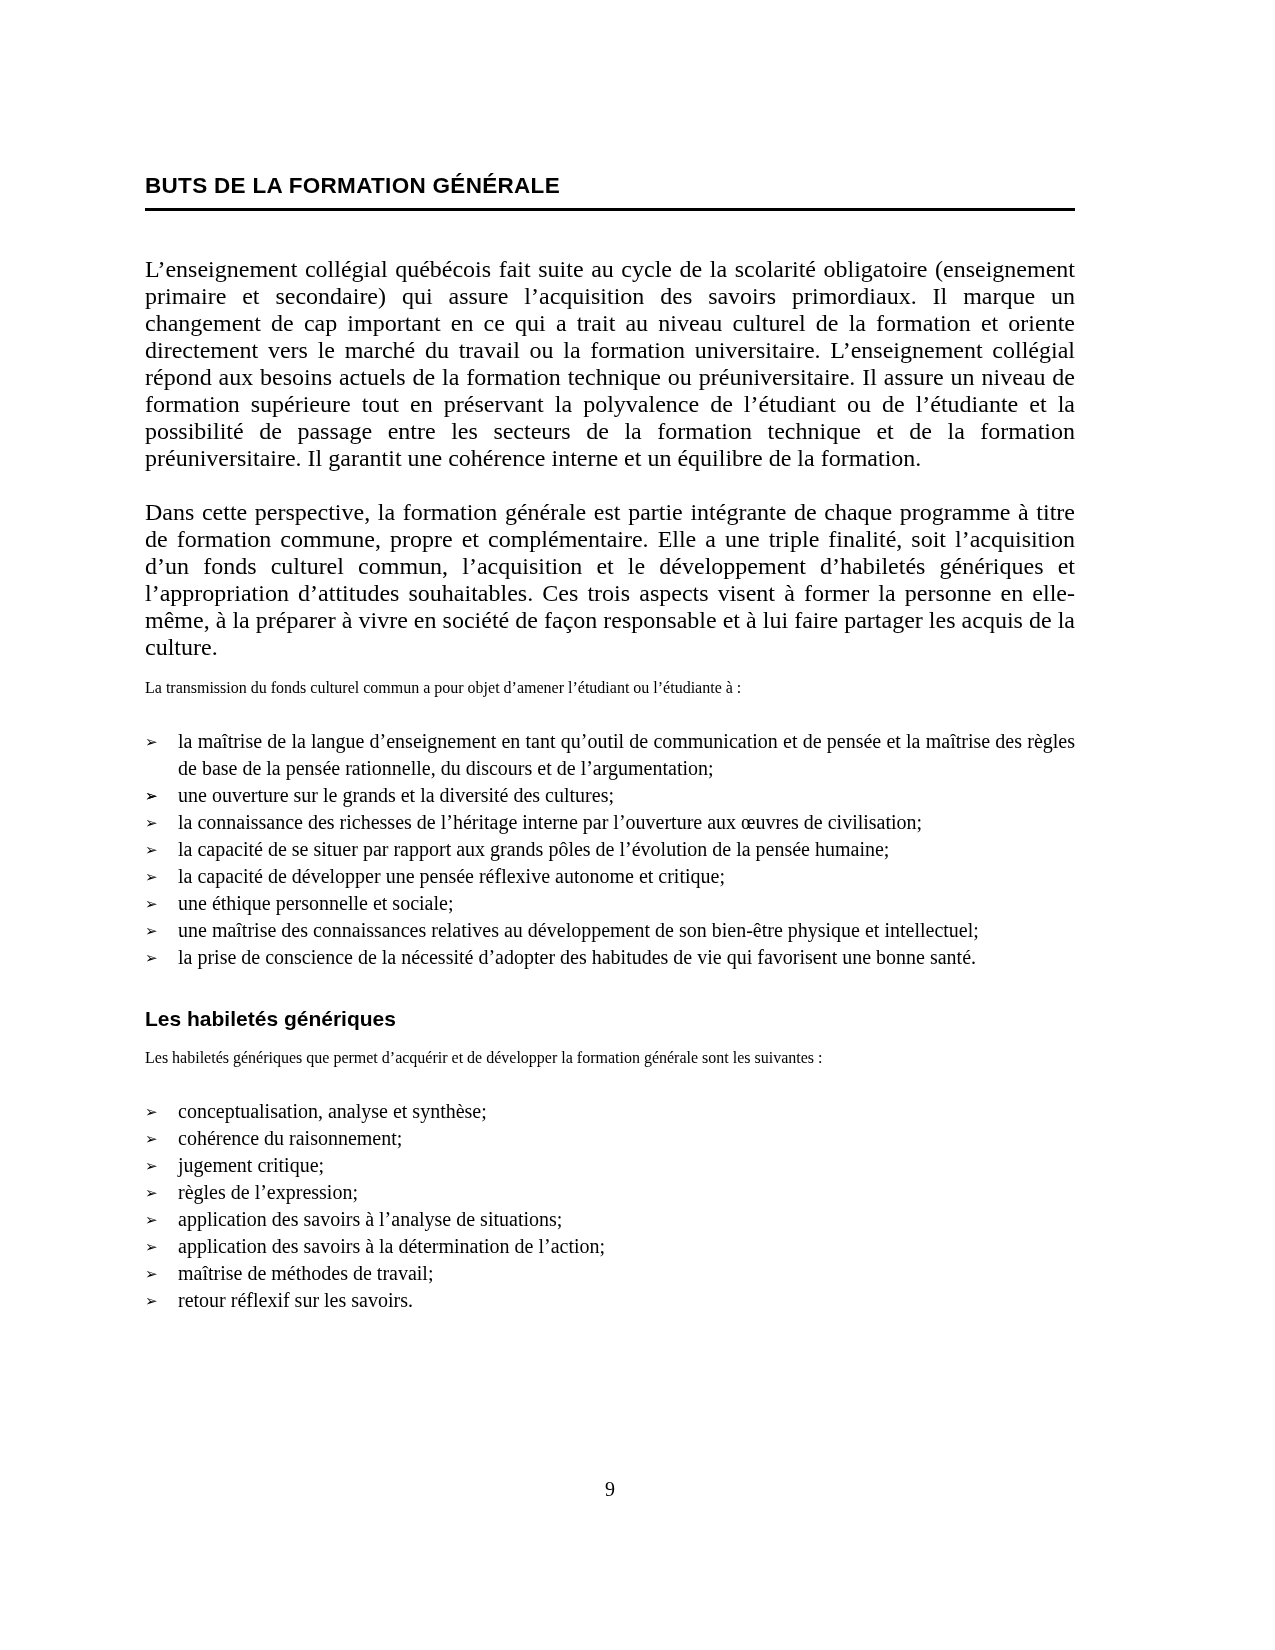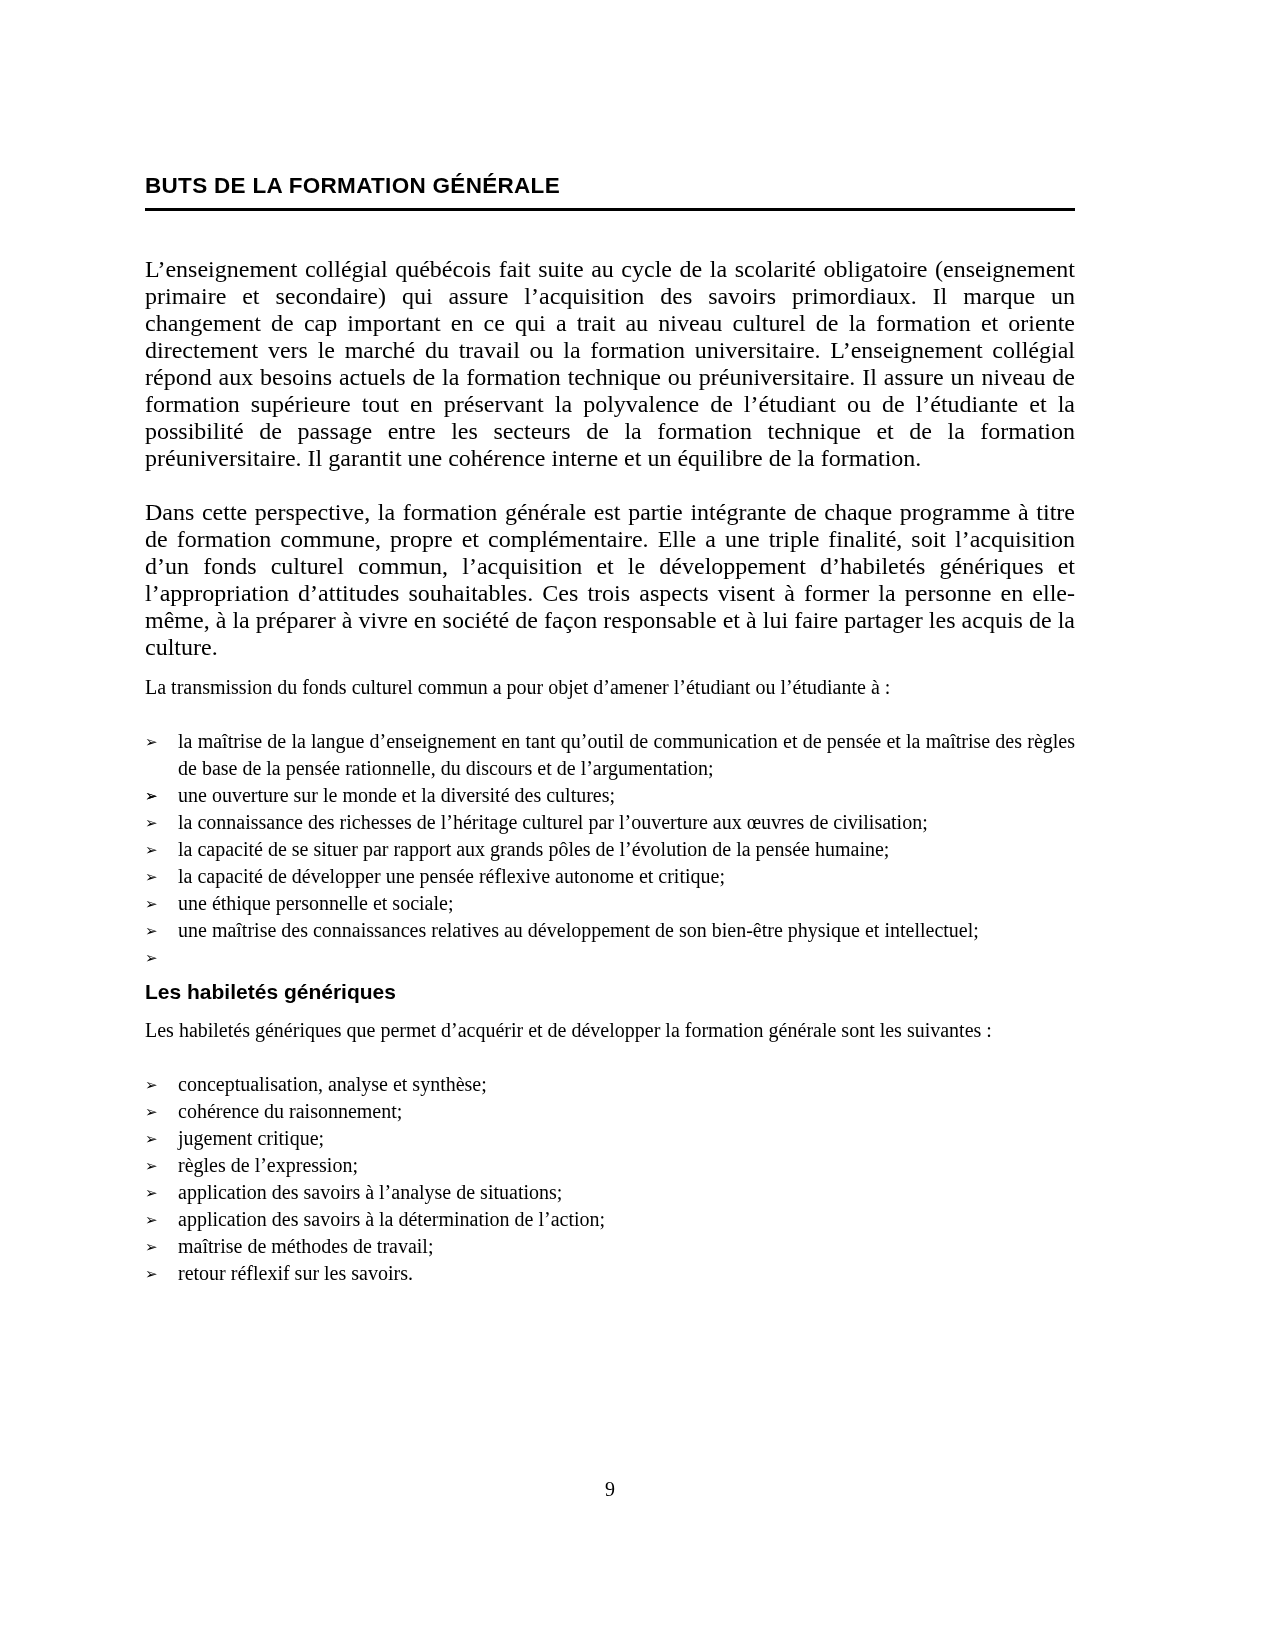--- a/index.html
+++ b/index.html
@@ -39,21 +39,21 @@
     margin-top: 27px;
   }
   p.first { margin-top: 45px; }
   h2.section-heading {
     margin-top: 36px;
     font-family: "Liberation Sans", "DejaVu Sans", sans-serif;
     font-size: 21px;
     font-weight: 700;
   }
   p.lead {
-    font-size: 20px;
+    font-size: 16px;
     line-height: 27px;
     margin-top: 13px;
     text-align: left;
   }
   ul.bullet-list {
     list-style: none;
     margin-top: 27px;
   }
   ul.bullet-list li {
     position: relative;
@@ -95,44 +95,45 @@
     <ul class="bullet-list">
       <li>
         <span class="bullet">➢</span>
         <span class="li-text">la maîtrise de la langue d’enseignement en tant qu’outil de communication et de pensée et la maîtrise des règles de base de la pensée rationnelle, du discours et de l’argumentation;</span>
       </li>
       <li>
         <span class="bullet">➢</span>
       </li>
       <li>
         <span class="bullet">➢</span>
-        <span class="li-text">une ouverture sur le monde et la diversité des cultures;</span>
+        <span class="li-text">une ouverture sur le grands et la diversité des cultures;</span>
       </li>
       <li>
         <span class="bullet">➢</span>
-        <span class="li-text">la connaissance des richesses de l’héritage culturel par l’ouverture aux œuvres de civilisation;</span>
+        <span class="li-text">la connaissance des richesses de l’héritage interne par l’ouverture aux œuvres de civilisation;</span>
       </li>
       <li>
         <span class="bullet">➢</span>
         <span class="li-text">la capacité de se situer par rapport aux grands pôles de l’évolution de la pensée humaine;</span>
       </li>
       <li>
         <span class="bullet">➢</span>
         <span class="li-text">la capacité de développer une pensée réflexive autonome et critique;</span>
       </li>
       <li>
         <span class="bullet">➢</span>
         <span class="li-text">une éthique personnelle et sociale;</span>
       </li>
       <li>
         <span class="bullet">➢</span>
         <span class="li-text">une maîtrise des connaissances relatives au développement de son bien-être physique et intellectuel;</span>
       </li>
       <li>
         <span class="bullet">➢</span>
+        <span class="li-text">la prise de conscience de la nécessité d’adopter des habitudes de vie qui favorisent une bonne santé.</span>
       </li>
     </ul>
 
     <h2 class="section-heading">Les habiletés génériques</h2>
     <p class="lead">Les habiletés génériques que permet d’acquérir et de développer la formation générale sont les suivantes :</p>
 
     <ul class="bullet-list">
       <li>
         <span class="bullet">➢</span>
         <span class="li-text">conceptualisation, analyse et synthèse;</span>

